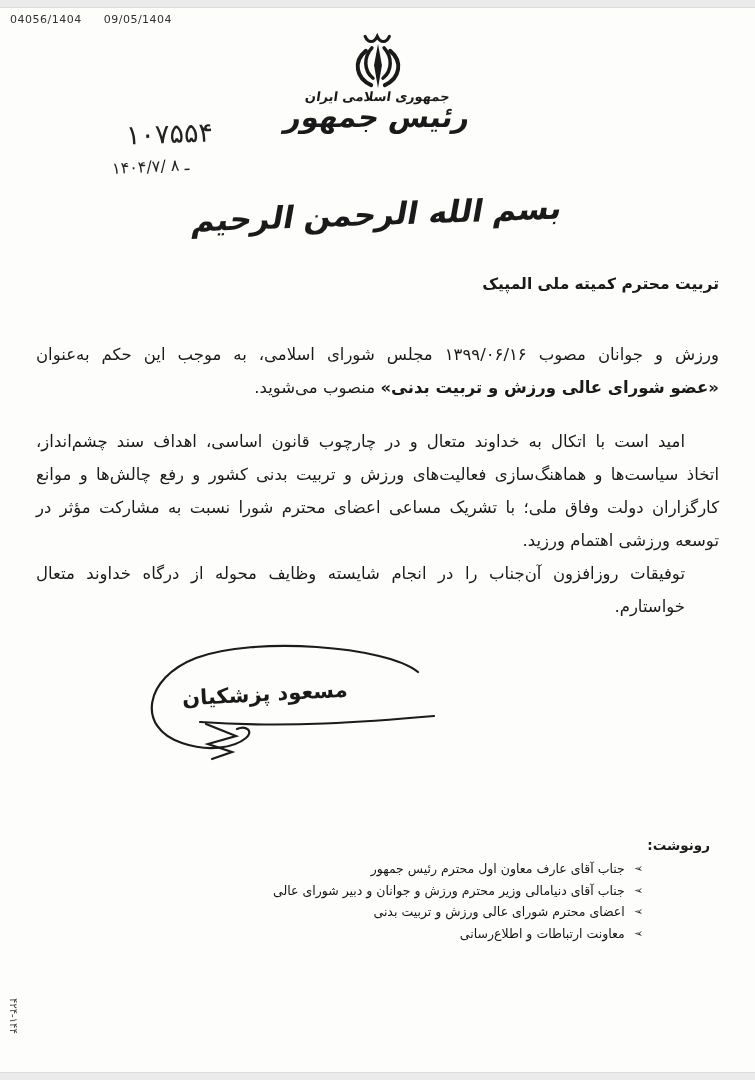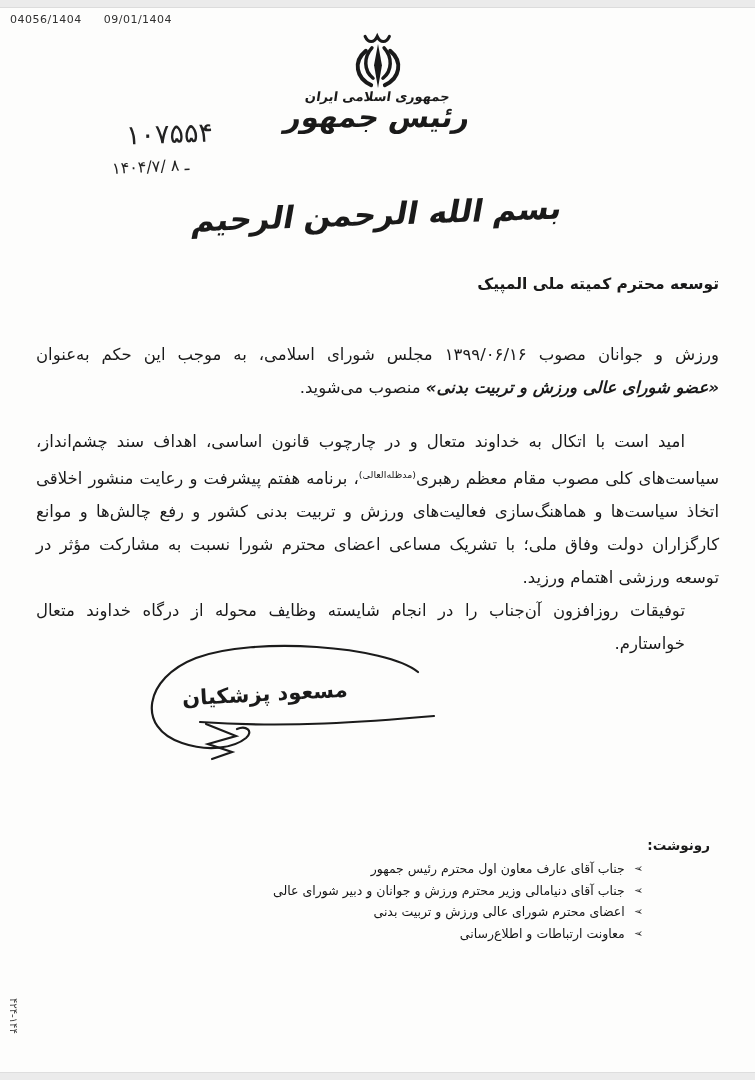--- a/index.html
+++ b/index.html
@@ -30,21 +30,21 @@
 
   .recipient{position:absolute;top:271px;right:36px;direction:rtl;text-align:right;
     font-weight:bold;font-size:15.5px;line-height:26px;}
 
   .body-block{position:absolute;top:338px;right:36px;width:683px;direction:rtl;
     font-size:16.5px;line-height:33px;}
   .body-line{text-align:justify;text-align-last:justify;}
   .body-line.align-right{text-align:right;text-align-last:right;}
   .body-line.indent{padding-right:34px;}
   .body-line.gap{margin-top:21px;}
-  .seg-bold{font-weight:bold;font-style:italic;}
+  .seg-bold{font-weight:bold;}
   .seg-sup{font-size:9.5px;vertical-align:6px;}
 
   .signature{position:absolute;top:642px;left:136px;width:310px;height:125px;}
   .signature svg{position:absolute;left:0;top:0;}
   .signature-name{position:absolute;top:40px;left:46px;font-size:21px;font-weight:bold;
     direction:rtl;transform:rotate(-3deg);}
 
   .cc-block{position:absolute;top:837px;right:45px;direction:rtl;text-align:right;}
   .cc-label{font-weight:bold;font-size:13.5px;margin-bottom:5px;}
   .cc-items{padding-right:67px;font-size:12.5px;line-height:21.5px;color:#151515;}
@@ -56,21 +56,21 @@
 </style>
 </head>
 <body>
 
 <div class="page">
 
   <div class="band-top"></div>
 
   <div class="scan-header">
     <span>04056/1404</span>
-    <span>09/01/1404</span>
+    <span>09/05/1404</span>
   </div>
 
   <div class="emblem">
     <svg width="76" height="64" viewBox="0 0 100 84" xmlns="http://www.w3.org/2000/svg">
       <g stroke="#1a1a1a" fill="none" stroke-linecap="round">
         <path d="M33 11 C37 20 45 20 49 11 C53 20 61 20 65 11" stroke-width="4"></path>
         <path d="M42 26 C31 38 31 56 43.5 66" stroke-width="4.6"></path>
         <path d="M58 26 C69 38 69 56 56.5 66" stroke-width="4.6"></path>
         <path d="M34 30 C17 44 21 66 41 75" stroke-width="5.2"></path>
         <path d="M66 30 C83 44 79 66 59 75" stroke-width="5.2"></path>
@@ -81,28 +81,27 @@
 
   <div class="org-line">جمهوری اسلامی ایران</div>
   <div class="title-line">رئیس جمهور</div>
 
   <div class="ref-number">۱۰۷۵۵۴</div>
   <div class="ref-date">۱۴۰۴/۷/ ـ ۸</div>
 
   <div class="bismillah">بسم الله الرحمن الرحیم</div>
 
   <div class="recipient">
-    <div>توسعه محترم کمیته ملی المپیک</div>
+    <div>تربیت محترم کمیته ملی المپیک</div>
   </div>
 
   <div class="body-block" id="body-block">
       <div class="body-line"><span>ورزش و جوانان مصوب ۱۳۹۹/۰۶/۱۶ مجلس شورای اسلامی، به موجب این حکم به‌عنوان</span></div>
       <div class="body-line align-right"><span class="seg-bold">«عضو شورای عالی ورزش و تربیت بدنی»</span><span> منصوب می‌شوید.</span></div>
       <div class="body-line indent gap"><span>امید است با اتکال به خداوند متعال و در چارچوب قانون اساسی، اهداف سند چشم‌انداز،</span></div>
-      <div class="body-line"><span>سیاست‌های کلی مصوب مقام معظم رهبری</span><span class="seg-sup">(مدظله‌العالی)</span><span>، برنامه هفتم پیشرفت و رعایت منشور اخلاقی</span></div>
       <div class="body-line"><span>اتخاذ سیاست‌ها و هماهنگ‌سازی فعالیت‌های ورزش و تربیت بدنی کشور و رفع چالش‌ها و موانع</span></div>
       <div class="body-line"><span>کارگزاران دولت وفاق ملی؛ با تشریک مساعی اعضای محترم شورا نسبت به مشارکت مؤثر در</span></div>
       <div class="body-line align-right"><span>توسعه ورزشی اهتمام ورزید.</span></div>
       <div class="body-line indent"><span>توفیقات روزافزون آن‌جناب را در انجام شایسته وظایف محوله از درگاه خداوند متعال خواستارم.</span></div>
     </div>
 
   <div class="signature">
     <svg width="310" height="125" viewBox="0 0 310 125" xmlns="http://www.w3.org/2000/svg">
       <g stroke="#1b1b1b" stroke-width="2.2" fill="none" stroke-linecap="round">
         <path d="M282 30 C250 4 118 -6 60 16 C8 36 0 86 46 101 C72 110 98 106 110 96 C118 89 110 83 101 87"></path>

